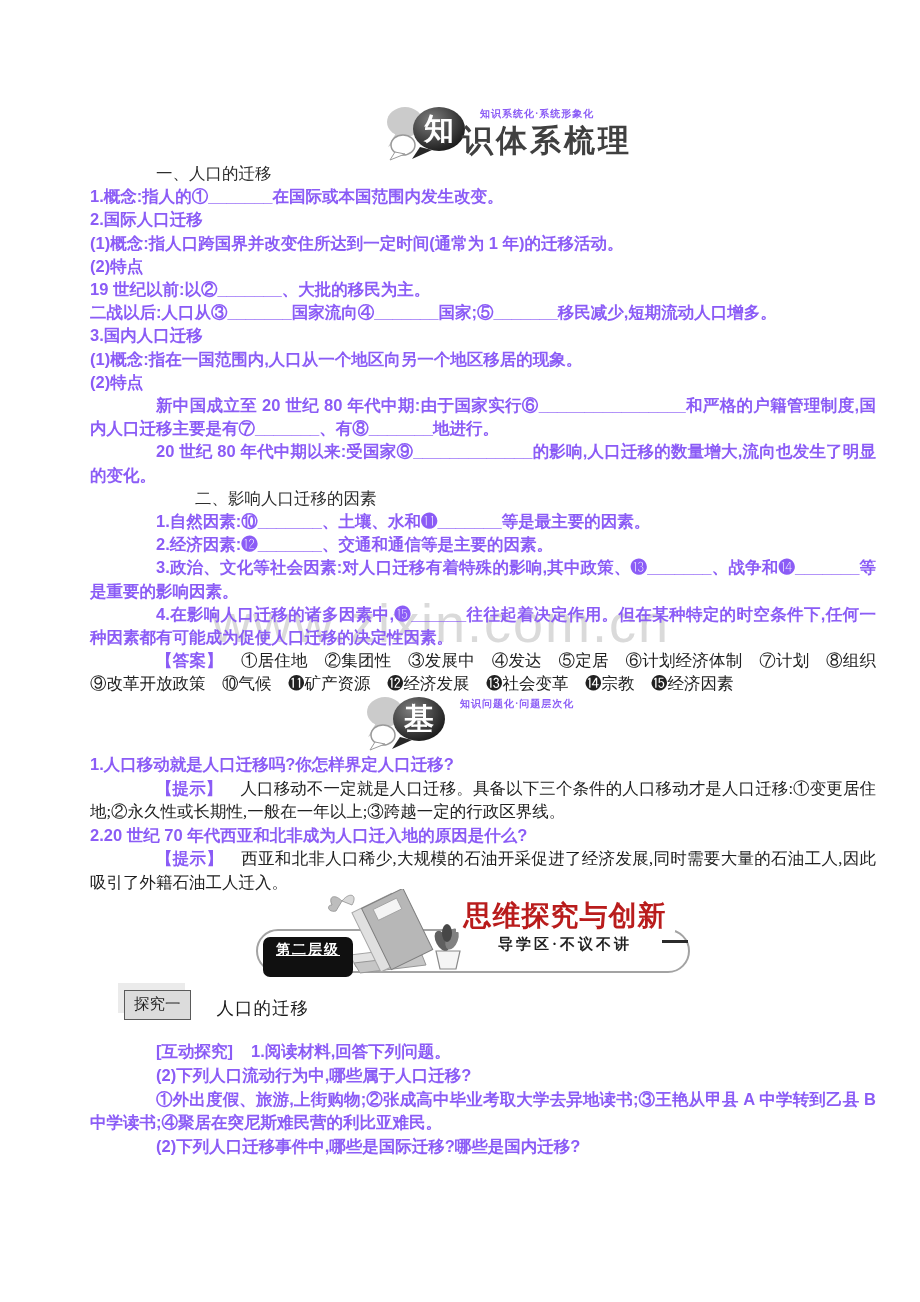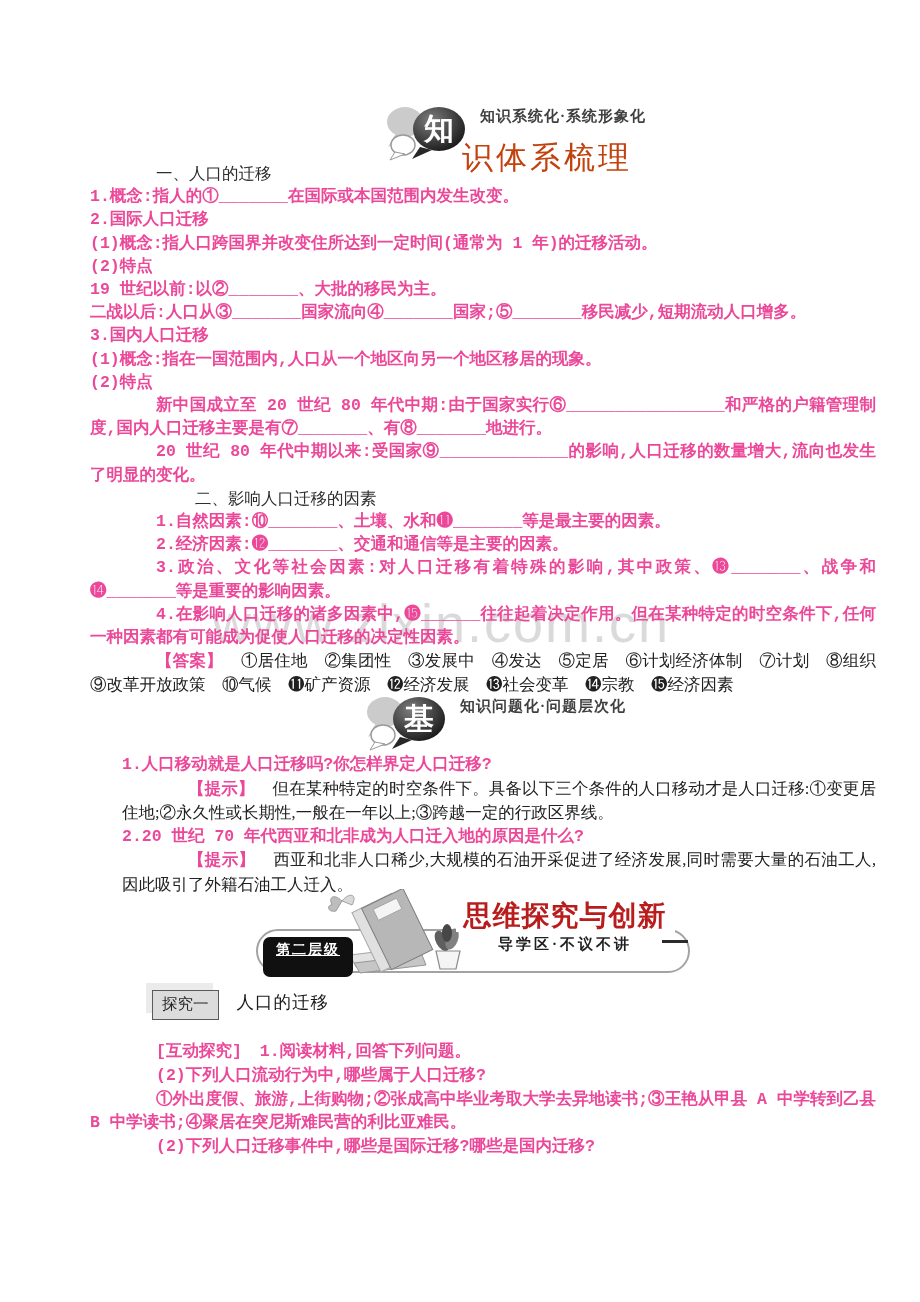--- a/index.html
+++ b/index.html
@@ -12,33 +12,33 @@
   .watermark {
     position:absolute; left:212px; top:592px; z-index:0;
     font-size:54px; letter-spacing:2px; color:#dadada; font-weight:400;
     font-family:"Liberation Sans", sans-serif; white-space:nowrap;
   }
   
   .kb-header { position:absolute; display:flex; align-items:flex-start; z-index:2; }
   .kb-icon svg { display:block; }
   .kb-text { display:flex; flex-direction:column; padding-top:6px; margin-left:-8px; }
   .kb-slogan {
-    font-size:15px; font-weight:700; letter-spacing:1px; color:#404040;
+    font-size:10px; font-weight:700; letter-spacing:1px; color:#8b5cf6;
     margin-left:18px; font-family:"Liberation Serif", serif;
   }
   .kb-title {
-    font-size:31px; font-weight:400; letter-spacing:3px; color:#c2410c;
-    line-height:34px; margin-top:15px;
+    font-size:31px; font-weight:700; letter-spacing:3px; color:#404040;
+    line-height:34px; margin-top:3px;
   }
   
   .sec { position:absolute; left:90px; width:786px; z-index:1; }
   .sec p { margin:0; font-size:16.5px; line-height:23.2px; text-align:justify; }
-  #sec2 p { line-height:23.5px;margin-left:32px; }
+  #sec2 p { line-height:23.5px; }
   #sec3 p { line-height:23.8px; }
-  .hei  { font-weight:600; color:#ec4899;font-family:Liberation Mono, monospace; }
+  .hei  { font-weight:600; color:#8b5cf6; }
   .song { font-family:"Liberation Serif", serif; font-weight:400; color:#212121; }
   .kai  { font-family:"Liberation Serif", serif; font-weight:400; color:#2e2e2e; }
   .ind  { text-indent:66px; }
   .ind2 { text-indent:105px; }
   .lbl  { font-weight:700; margin-right:18px; }
   
   .banner { position:absolute; left:256px; top:893px; width:436px; height:88px; z-index:1; }
   .pill {
     position:absolute; left:0; top:36px; width:434px; height:44px;
     border:2px solid #a3a3a3; border-radius:23px; background:#fff;
@@ -53,21 +53,21 @@
   .btitle {
     display:inline-block; background:#fff; padding:0 8px;
     font-size:28px; font-weight:800; letter-spacing:1px; color:#b91c1c; line-height:32px;
   }
   .bsub {
     margin-top:3px; font-size:15px; letter-spacing:3px; color:#1f1f1f;
     font-family:"Liberation Serif", serif; font-weight:600;
   }
   .title-line { position:absolute; left:406px; top:47px; width:26px; border-top:3px solid #2b2b2b; z-index:3; }
   
-  .explore-row { position:absolute; left:152px; top:990px; z-index:1; display:flex; align-items:flex-start; }
+  .explore-row { position:absolute; left:124px; top:990px; z-index:1; display:flex; align-items:flex-end;gap:8px; }
   .exp-tag {
     background:#dcdcdc; border:1.6px solid #5a5a5a; padding:3px 9px 4px;
     font-size:15.5px; color:#262626; font-family:"Liberation Serif", serif;
     box-shadow:-6px -7px 0 0 #ebebeb;
   }
   .exp-title {
     margin-left:18px; font-size:17.5px; letter-spacing:1px; color:#1a1a1a;
     font-family:"Liberation Serif", serif; font-weight:500;
   }
 </style>
@@ -141,21 +141,21 @@
         <text x="53" y="38" text-anchor="middle" font-size="30" font-weight="bold" fill="#ffffff">基</text>
       </svg>
     </div>
     <div class="kb-text">
       <div class="kb-slogan">知识问题化·问题层次化</div>
     </div>
   </div>
 
   <div class="sec" id="sec2" style="top:753px;">
     <p class="hei">1.人口移动就是人口迁移吗?你怎样界定人口迁移?</p>
-    <p class="song ind"><span class="lbl hei">【提示】</span><span>但在某种特定的时空条件下。具备以下三个条件的人口移动才是人口迁移:①变更居住地;②永久性或长期性,一般在一年以上;③跨越一定的行政区界线。</span></p>
+    <p class="song ind"><span class="lbl hei">【提示】</span><span>人口移动不一定就是人口迁移。具备以下三个条件的人口移动才是人口迁移:①变更居住地;②永久性或长期性,一般在一年以上;③跨越一定的行政区界线。</span></p>
     <p class="hei">2.20 世纪 70 年代西亚和北非成为人口迁入地的原因是什么?</p>
     <p class="song ind"><span class="lbl hei">【提示】</span><span>西亚和北非人口稀少,大规模的石油开采促进了经济发展,同时需要大量的石油工人,因此吸引了外籍石油工人迁入。</span></p>
   </div>
 
   <div class="banner">
     <div class="pill"></div>
     <div class="level-badge">第二层级</div>
     <div class="books">
       <svg width="150" height="92" viewBox="0 0 150 92">
 

